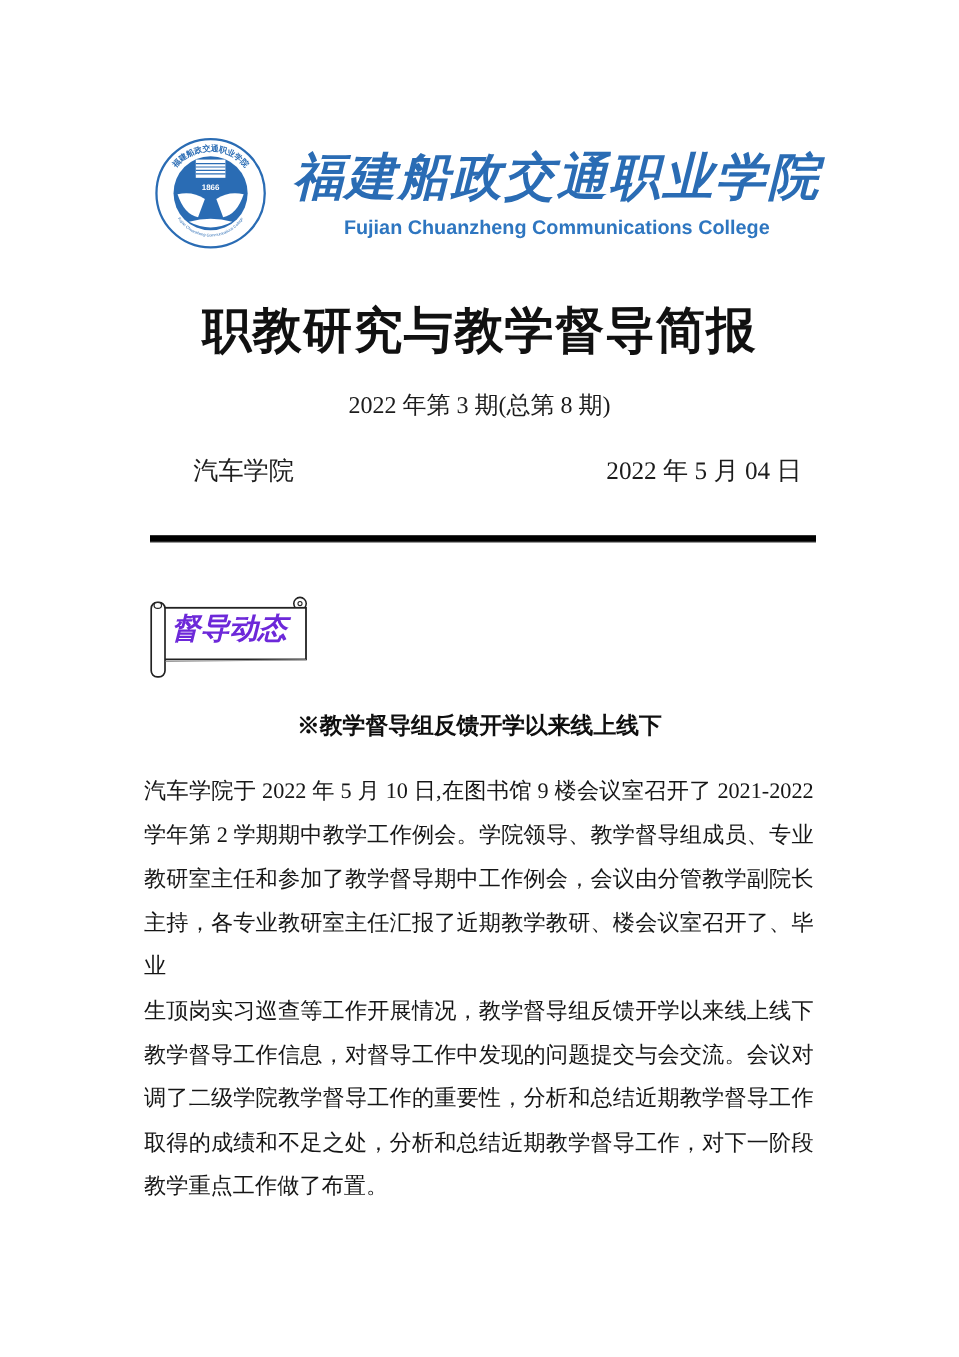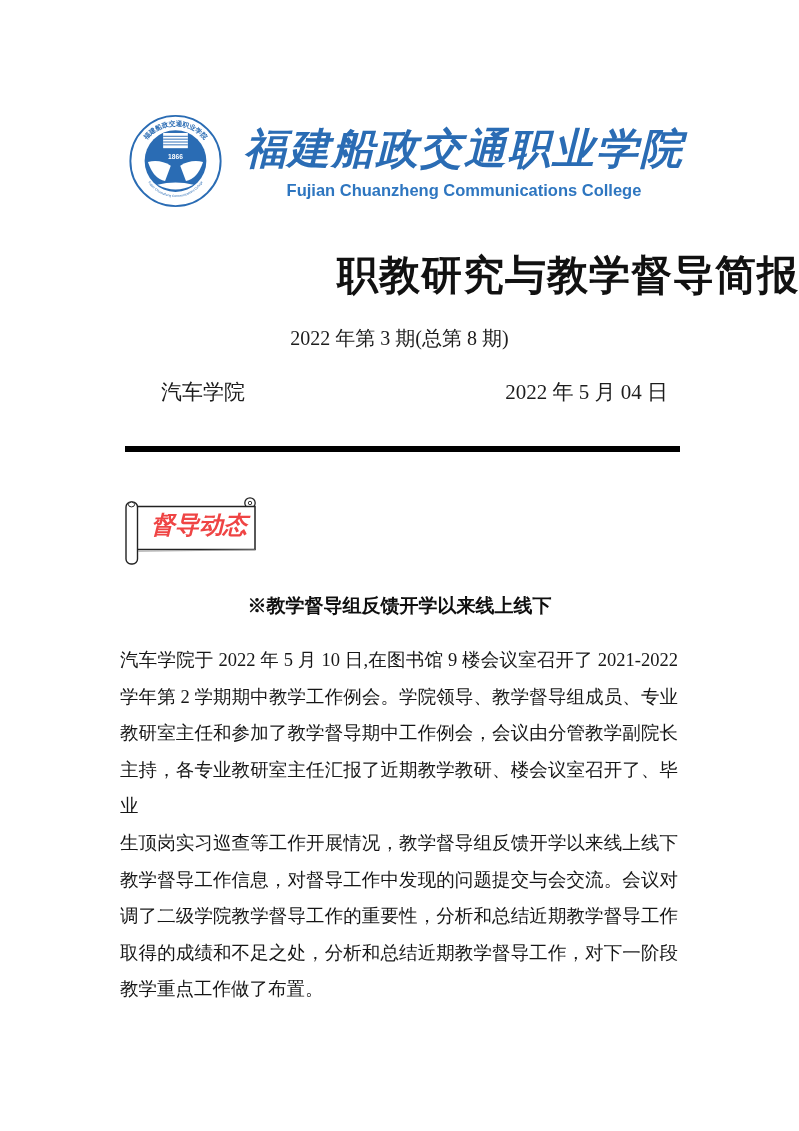--- a/index.html
+++ b/index.html
@@ -48,21 +48,21 @@
     line-height: 20px;
     color: #2e76c0;
   }
 
   
   .bulletin-title {
     position: absolute;
     left: 0;
     top: 249px;
     width: 100%;
-    text-align: right;
+    text-align: center;
     font-weight: bold;
     font-size: 41px;
     line-height: 52px;
     letter-spacing: 1px;
     color: #111;
   }
   .issue-line {
     position: absolute;
     left: 0;
     top: 324px;
@@ -103,27 +103,27 @@
     top: 493px;
     width: 144px;
     height: 80px;
   }
   .banner svg { position: absolute; left: 0; top: 0; width: 144px; height: 80px; }
   .banner-label {
     position: absolute;
     left: 22px;
     top: 17px;
     width: 104px;
-    text-align: right;
+    text-align: left;
     font-family: "Liberation Sans", sans-serif;
     font-weight: bold;
     font-style: italic;
     font-size: 24px;
     line-height: 30px;
-    color: #ef4444;
+    color: #6d28d9;
     white-space: nowrap;
   }
 
   
   .article-heading {
     position: absolute;
     left: 0;
     top: 592px;
     width: 100%;
     text-align: center;

